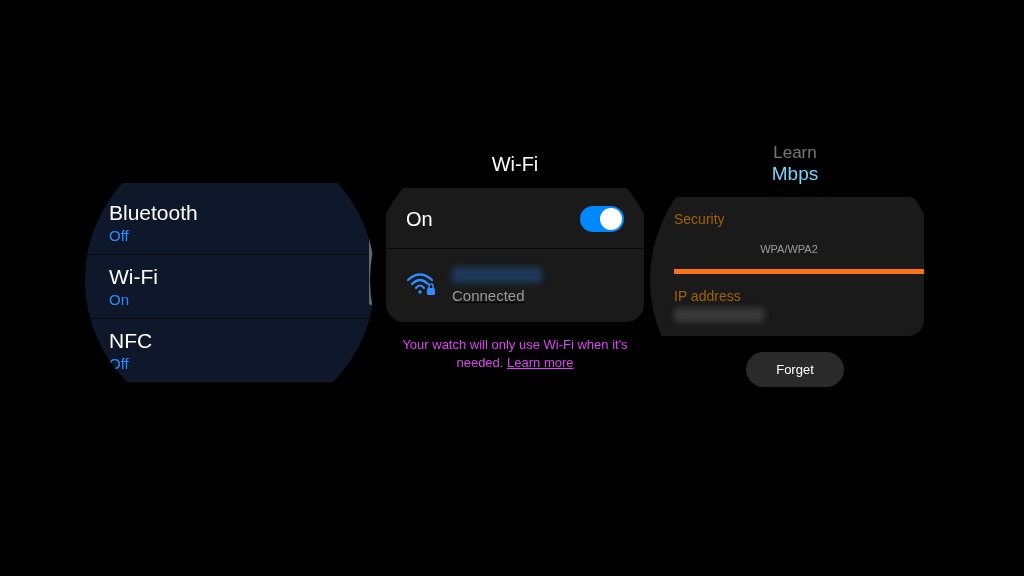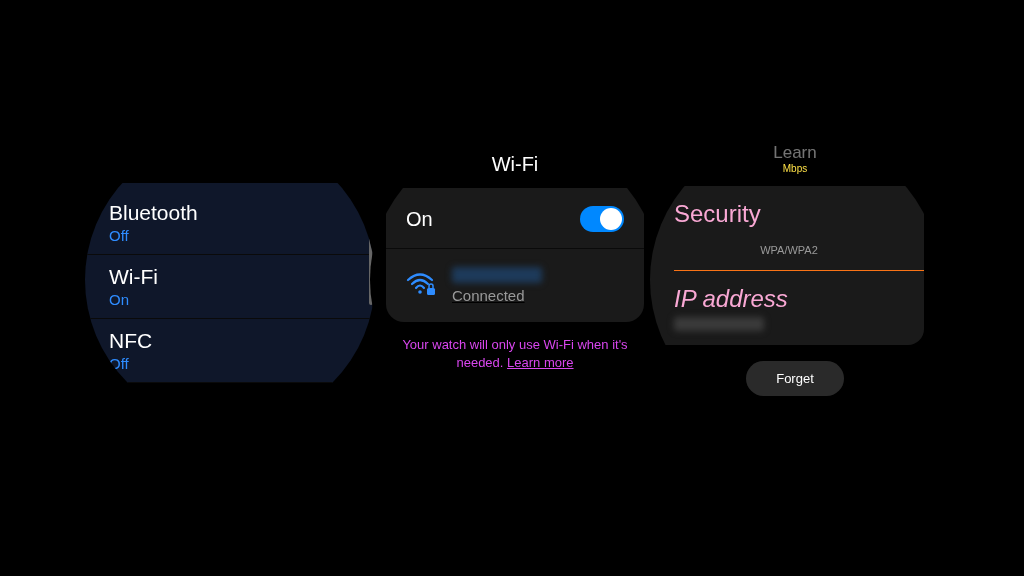--- a/index.html
+++ b/index.html
@@ -132,37 +132,37 @@
     }
     
     
     .net-top {
       text-align: center;
       padding-top: 8px;
       color: #e8e8e8;
       font-size: 17px;
     }
     .net-top-sub {
-      color: #fde047;
-      font-size: 10px;
+      color: #7dd3fc;
+      font-size: 19px;
     }
     .net-card {
       background: #1a1a1a;
       margin: 12px 16px 0 0;
       border-top-right-radius: 16px;
       border-bottom-right-radius: 16px;
       padding-left: 24px;
     }
     .net-row {
       padding: 14px 20px 14px 0;
     }
-    .net-row + .net-row { border-top: 1px solid #f97316; font-style: italic; }
+    .net-row + .net-row { border-top: 5px solid #f97316; }
     .net-label {
-      color: #f9a8d4;
-      font-size: 24px;
+      color: #a16207;
+      font-size: 14px;
     }
     .net-value {
       color: #999999;
       font-size: 11px;
       margin-top: 16px;
       text-align: center;
     }
     .net-ip {
       width: 90px;
       height: 14px;

